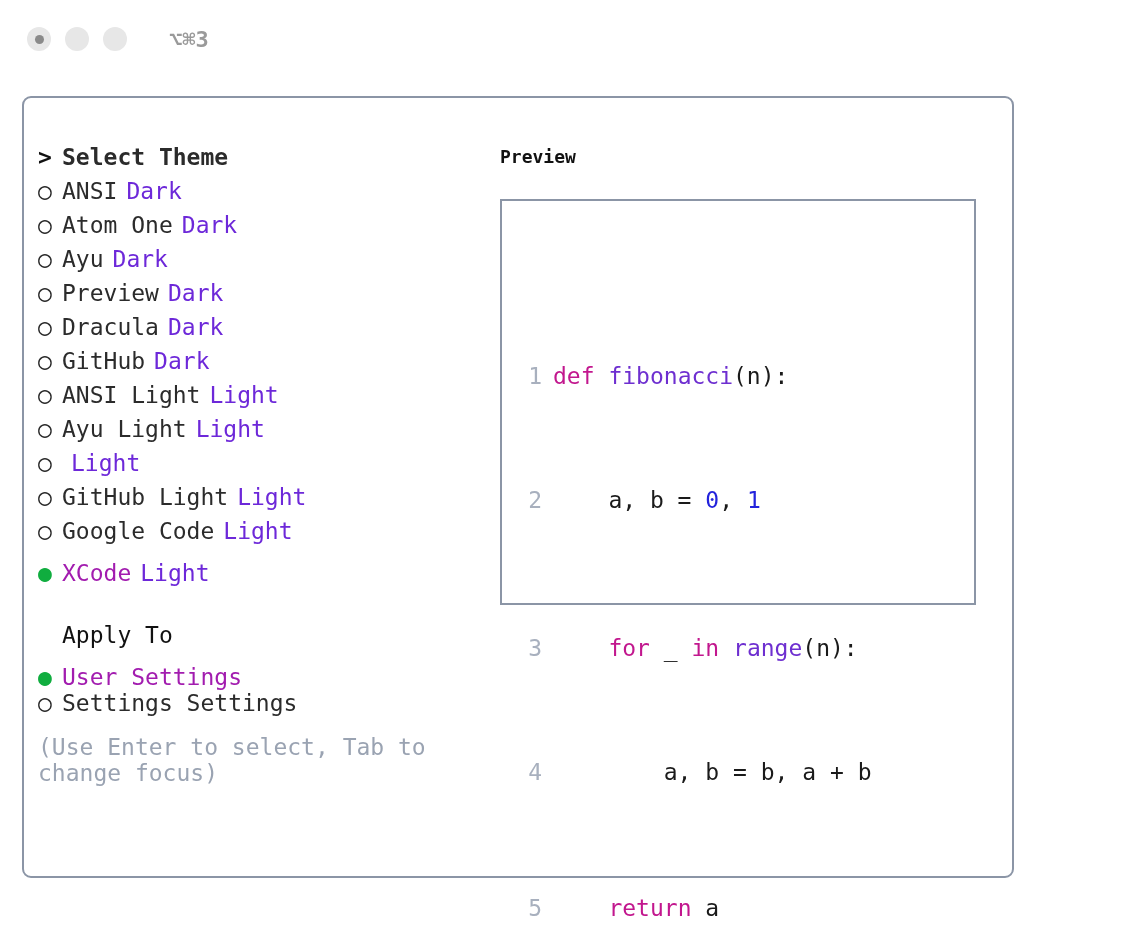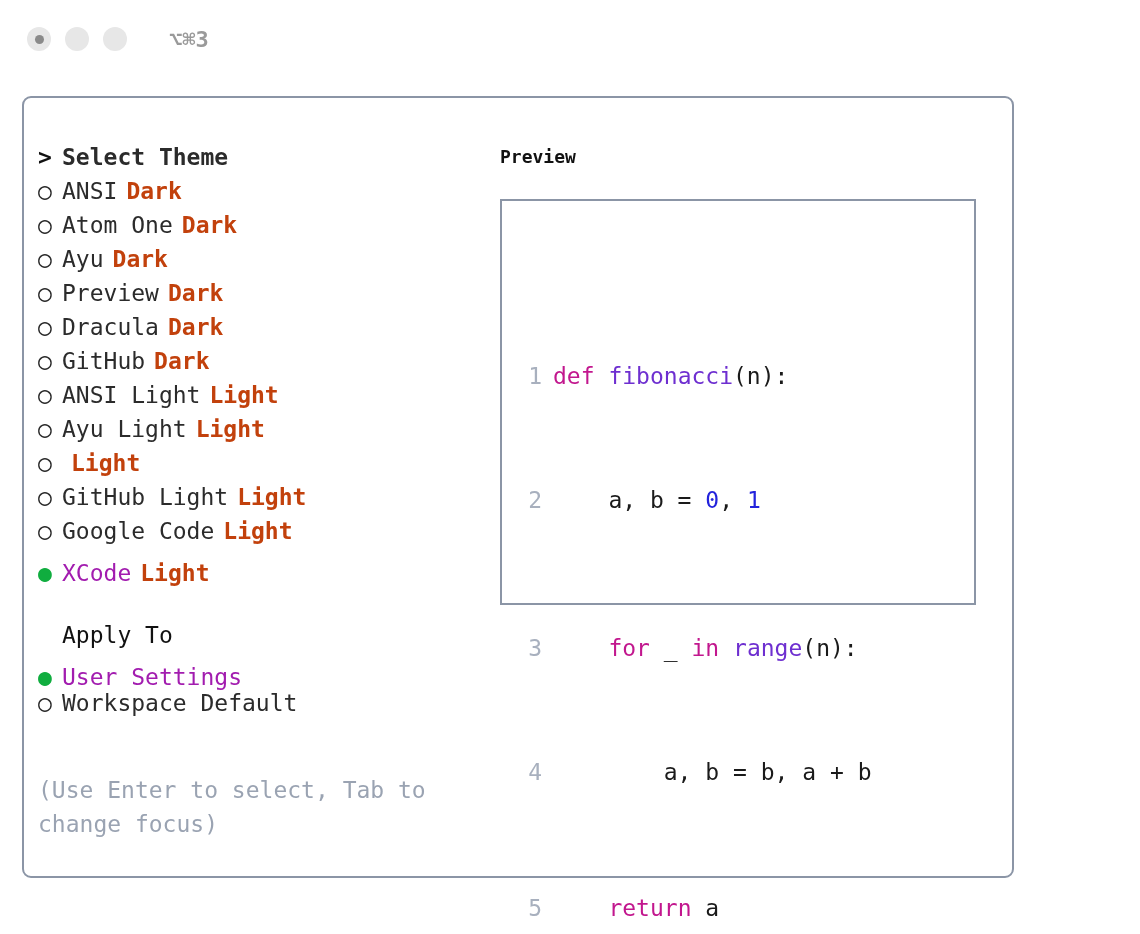--- a/index.html
+++ b/index.html
@@ -124,35 +124,34 @@
     font-weight: bold;
   }
   .label {
     color: #2b2b2b;
   }
   .label.green {
     color: #a21caf;
     margin-top: 8px;
   }
   .tag {
-    color: #c2410c;
+    color: #6d28d9;
     margin-left: 9px;
-    font-weight: bold;
   }
   .group-gap {
     height: 36px;
   }
   .sub-heading {
     font-weight: normal;
     color: #111111;
   }
   .hint {
-    margin-top: 53px;
+    margin-top: 14px;
     font-size: 23px;
-    line-height: 34px;
+    line-height: 26px;
     color: #9aa3b2;
     width: 420px;
     white-space: normal;
   }
 
   
   .right-col {
     position: absolute;
     left: 476px;
     top: 42px;
@@ -279,21 +278,21 @@
 
         <div class="row">
           <span class="marker empty">○</span><span class="label sub-heading">Apply To</span>
         </div>
 
         <div class="row">
           <span class="marker sel">●</span><span class="label green">User Settings</span>
         </div>
 
         <div class="row">
-          <span class="marker">○</span><span class="label">Workspace Default</span>
+          <span class="marker">○</span><span class="label">Settings Settings</span>
         </div>
 
         <div class="hint">(Use Enter to select, Tab to change focus)</div>
       </div>
 
       <div class="right-col">
         <div class="preview-title">Preview</div>
 
         <div class="preview-box">
           <div class="code">

